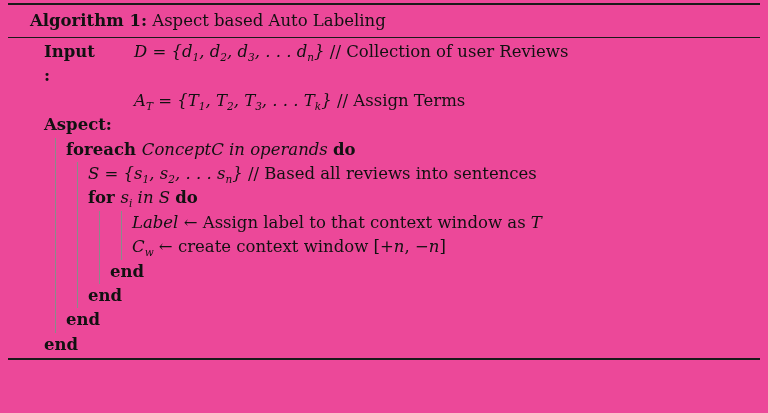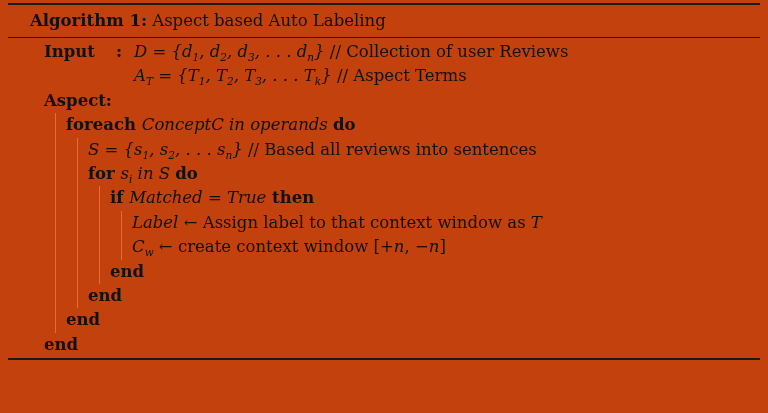--- a/index.html
+++ b/index.html
@@ -1,20 +1,20 @@
 <!DOCTYPE html>
 <html><head>
 <meta charset="utf-8">
 <style>
   html, body { margin: 0; padding: 0; }
   .page {
     position: relative;
     width: 768px;
     height: 413px;
-    background: #c2410c;
+    background: #ec4899;
     color: #111111;
     font-family: "DejaVu Serif", "Liberation Serif", serif;
     font-size: 16.5px;
     overflow: hidden;
     box-sizing: border-box;
   }
   .rule-wrap {
     margin: 3px 8px 0 8px;
     border-top: 2.5px solid #1a1a1a;
     border-bottom: 1.5px solid #1a1a1a;
@@ -35,20 +35,21 @@
   .b { font-weight: 700; }
   .m { font-style: italic; }
   .r { font-style: normal; }
   .kv { display: flex; }
   .kv-label {
     display: inline-flex;
     justify-content: space-between;
     width: 78px;
     flex-shrink: 0;
     font-weight: 700;
+    flex-direction: column;
   }
   .kv-content { margin-left: 12px; }
   sub {
     font-size: 10.5px;
     line-height: 0;
     font-style: italic;
   }
   .bd {
     margin-left: 11px;
     border-left: 1.2px solid #8a8a8a;
@@ -65,40 +66,39 @@
 <div class="page">
 
   <div class="rule-wrap">
     <div class="cap"><span class="b">Algorithm 1:</span><span> Aspect based Auto Labeling</span></div>
   </div>
 
   <div class="algo-body">
 
     <div class="line kv"><span class="kv-label"><span>Input</span><span>:</span></span><span class="kv-content"><span class="m">D = {d</span><sub>1</sub><span class="m">, d</span><sub>2</sub><span class="m">, d</span><sub>3</sub><span class="m">, . . . d</span><sub>n</sub><span class="m">}</span><span class="r"> // Collection of user Reviews</span></span></div>
 
-    <div class="line kv"><span class="kv-label"></span><span class="kv-content"><span class="m">A</span><sub>T</sub><span class="m"> = {T</span><sub>1</sub><span class="m">, T</span><sub>2</sub><span class="m">, T</span><sub>3</sub><span class="m">, . . . T</span><sub>k</sub><span class="m">}</span><span class="r"> // Aspect Terms</span></span></div>
+    <div class="line kv"><span class="kv-label"></span><span class="kv-content"><span class="m">A</span><sub>T</sub><span class="m"> = {T</span><sub>1</sub><span class="m">, T</span><sub>2</sub><span class="m">, T</span><sub>3</sub><span class="m">, . . . T</span><sub>k</sub><span class="m">}</span><span class="r"> // Assign Terms</span></span></div>
 
     <div class="line kv"><span class="kv-label"><span>Aspect:</span></span></div>
 
     <div>
       <div class="bd">
 
         <div>
           <div class="line"><span class="b">foreach </span><span class="m">ConceptC in operands </span><span class="b">do</span></div>
           <div class="bd">
 
             <div class="line"><span class="m">S = {s</span><sub>1</sub><span class="m">, s</span><sub>2</sub><span class="m">, . . . s</span><sub>n</sub><span class="m">}</span><span class="r"> // Based all reviews into sentences</span></div>
 
             <div>
               <div class="line"><span class="b">for </span><span class="m">s</span><sub>i</sub><span class="m"> in S </span><span class="b">do</span></div>
               <div class="bd">
 
 
                 <div>
-                  <div class="line"><span class="b">if </span><span class="m">Matched</span><span class="r"> = </span><span class="m">True</span><span class="b"> then</span></div>
                   <div class="bd">
                     <div class="line"><span class="m">Label</span><span class="r"> ← Assign label to that context window as </span><span class="m">T</span></div>
                     <div class="line"><span class="m">C</span><sub>w</sub><span class="r"> ← create context window [+</span><span class="m">n</span><span class="r">, −</span><span class="m">n</span><span class="r">]</span></div>
                   </div>
                   <div class="line b">end</div>
                 </div>
 
               </div>
               <div class="line b">end</div>
             </div>

